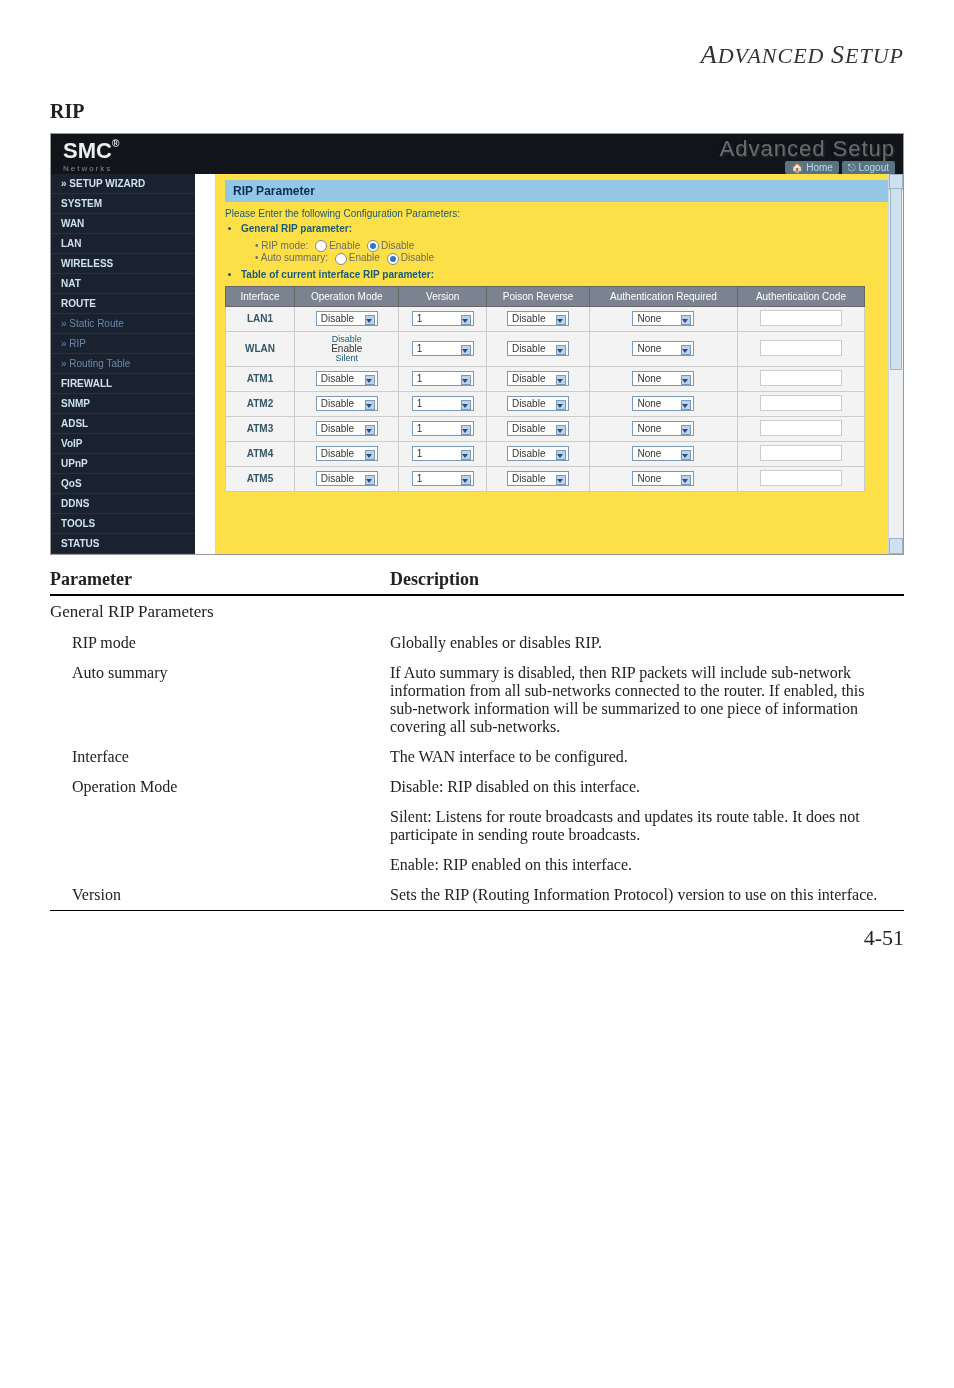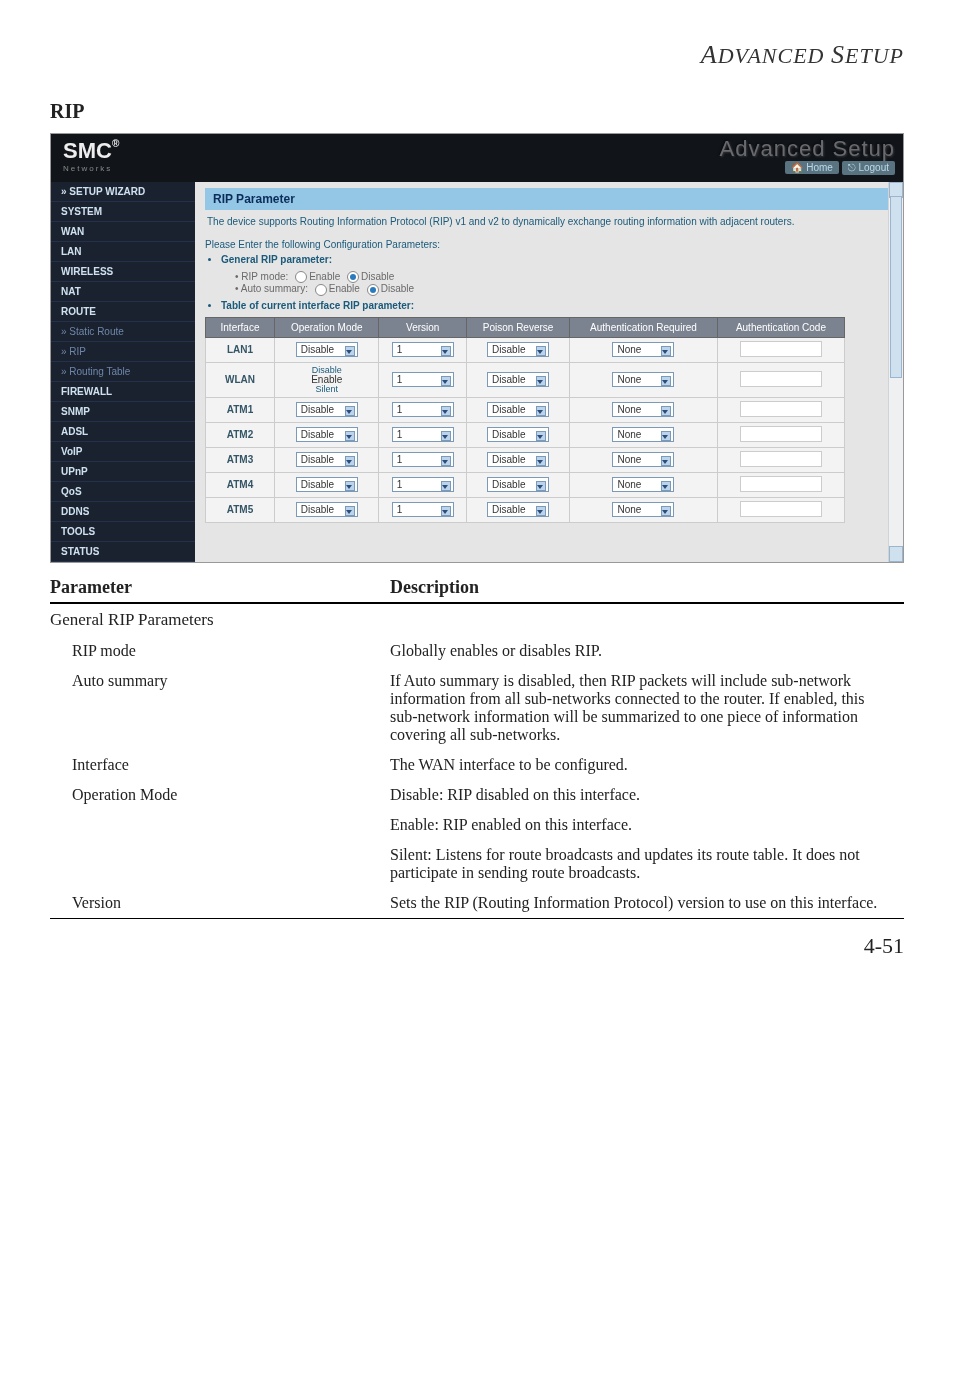--- a/index.html
+++ b/index.html
@@ -32,21 +32,21 @@
     background: #fff;
     font-family: Verdana, Arial, sans-serif;
     font-size: 10px;
     color: #333;
     margin-bottom: 10px;
   }
   .topbar {
     display: flex;
     justify-content: space-between;
     align-items: flex-start;
-    height: 48px;
+    height: 40px;
     background: #11151a;
     padding: 0;
     position: relative;
   }
   .topbar .logo {
     color: #eee;
     font-family: Arial, sans-serif;
     font-size: 22px;
     font-weight: bold;
     padding: 4px 12px;
@@ -85,24 +85,25 @@
     padding: 4px 10px;
     border-bottom: 1px solid #24314a;
     font-weight: bold;
     color:#cfe0ee;
     font-size:10px;
   }
   .sidebar .sub { font-weight: normal; color:#8aa3c4; padding-left:10px; text-transform:none; }
   .sidebar .dim { color:#6f86a8; font-weight:normal;}
   .content {
     flex: 1;
-    background: #e5e5e5;
+    background: #fde047;
     padding: 6px 10px 10px 10px;
     position: relative;
     overflow:hidden;
+    margin-left:20px;
   }
   .panel-title {
     background: #94c6e6;
     color: #0b2d5a;
     font-weight: bold;
     font-size: 12px;
     padding: 4px 8px;
   }
   .intro {
     color: #1a5a7a;
@@ -221,21 +222,20 @@
       <div class="item">VoIP</div>
       <div class="item">UPnP</div>
       <div class="item">QoS</div>
       <div class="item">DDNS</div>
       <div class="item">TOOLS</div>
       <div class="item">STATUS</div>
     </div>
 
     <div class="content">
       <div class="panel-title">RIP Parameter</div>
-      <div class="intro">The device supports Routing Information Protocol (RIP) v1 and v2 to dynamically exchange routing information with adjacent routers.</div>
       <div class="sec-title">Please Enter the following Configuration Parameters:</div>
 
       <ul class="bullets">
         <li>
           <b>General RIP parameter:</b>
         </li>
       </ul>
       <div style="margin-left:30px;">
         <span class="radio-line">
           • <span>RIP mode:</span>
@@ -363,25 +363,25 @@
     <tr>
       <td class="param indent">Interface</td>
       <td>The WAN interface to be configured.</td>
     </tr>
     <tr>
       <td class="param indent">Operation Mode</td>
       <td>Disable: RIP disabled on this interface.</td>
     </tr>
     <tr>
       <td class="param indent"></td>
+      <td>Silent: Listens for route broadcasts and updates its route table. It does not participate in sending route broadcasts.</td>
+    </tr>
+    <tr>
+      <td class="param indent"></td>
       <td>Enable: RIP enabled on this interface.</td>
-    </tr>
-    <tr>
-      <td class="param indent"></td>
-      <td>Silent: Listens for route broadcasts and updates its route table. It does not participate in sending route broadcasts.</td>
     </tr>
     <tr class="bottom-rule">
       <td class="param indent">Version</td>
       <td>Sets the RIP (Routing Information Protocol) version to use on this interface.</td>
     </tr>
   </tbody>
 </table>
 
 <div class="pagenum">4-51</div>
 

